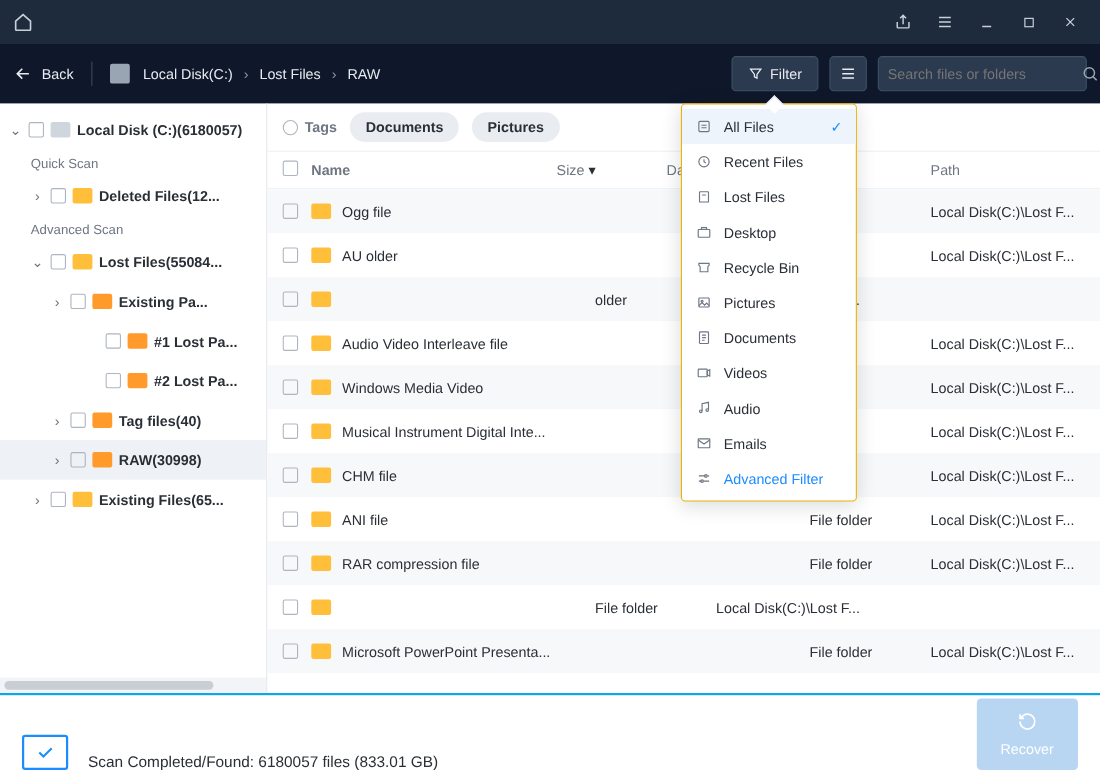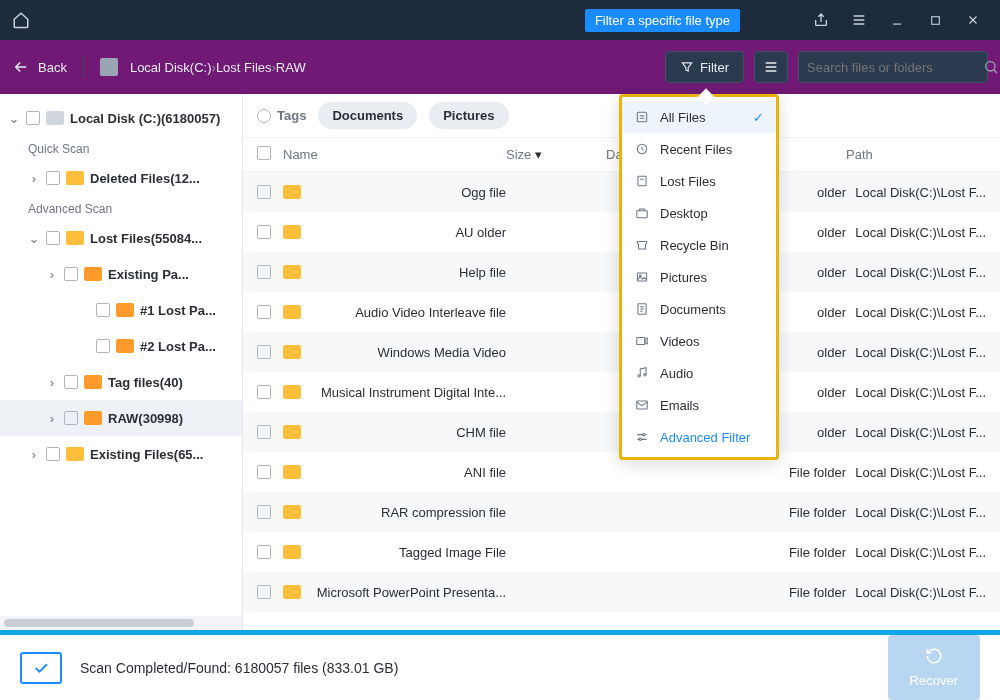--- a/index.html
+++ b/index.html
@@ -2,25 +2,25 @@
 <html><head>
 <meta charset="utf-8">
 <style>
 *{margin:0;padding:0;box-sizing:border-box;font-family:-apple-system,BlinkMacSystemFont,"Segoe UI",Arial,sans-serif;font-size:13px;}
 body{width:1000px;height:700px;overflow:hidden;background:#fff;display:flex;flex-direction:column;}
 .titlebar{height:40px;background:#1e2b3c;display:flex;align-items:center;padding:0 12px;gap:8px;}
 .titlebar .home{color:#c8d0da;cursor:pointer;}
 .titlebar .spacer{flex:1;}
 .titlebar .tip{background:#1a8cff;color:#fff;padding:4px 10px;border-radius:2px;font-size:13px;}
 .titlebar .wbtn{width:30px;height:30px;display:flex;align-items:center;justify-content:center;color:#c8d0da;cursor:pointer;}
-.toolbar{height:54px;background:#701a75;display:flex;align-items:center;padding:0 12px;gap:12px;}
+.toolbar{height:54px;background:#0f172a;display:flex;align-items:center;padding:0 12px;gap:12px;}
 .toolbar .back{display:flex;align-items:center;gap:8px;color:#e8ecf1;cursor:pointer;}
 .toolbar .sep{width:1px;height:22px;background:#3a4a5e;margin:0 4px;}
 .toolbar .diskicon{width:18px;height:18px;background:#9aa5b3;border-radius:2px;display:inline-block;}
-.toolbar .crumbs{display:flex;align-items:center;color:#e8ecf1;}
+.toolbar .crumbs{display:flex;align-items:center;gap:10px;color:#e8ecf1;}
 .toolbar .crumbs .gt{color:#8a96a6;}
 .toolbar .right{margin-left:auto;display:flex;gap:10px;}
 .toolbar .filterbtn{background:#2b3a4f;border:1px solid #3f5068;color:#e8ecf1;padding:6px 14px;border-radius:4px;display:flex;align-items:center;gap:6px;cursor:pointer;}
 .toolbar .viewbtn{background:#2b3a4f;border:1px solid #3f5068;color:#e8ecf1;width:34px;height:32px;border-radius:4px;display:flex;align-items:center;justify-content:center;cursor:pointer;}
 .toolbar .search{background:#2b3a4f;border:1px solid #3f5068;border-radius:4px;display:flex;align-items:center;width:190px;height:32px;padding:0 8px;}
 .toolbar .search input{background:transparent;border:none;outline:none;color:#e8ecf1;flex:1;font-size:13px;}
 .toolbar .search .sicon{color:#9aa5b3;}
 .body{flex:1;display:flex;min-height:0;}
 .sidebar{width:243px;border-right:1px solid #e5e8ec;display:flex;flex-direction:column;padding-top:6px;overflow:hidden;}
 .sidebar .row{display:flex;align-items:center;height:36px;padding-left:8px;gap:6px;color:#2a2f36;cursor:pointer;white-space:nowrap;}
@@ -37,60 +37,59 @@
 .sidebar .lbl{overflow:hidden;text-overflow:ellipsis;}
 .sidebar .lbl.bold{font-weight:600;}
 .sidebar .hscroll{margin-top:auto;height:14px;background:#f2f4f7;position:relative;}
 .sidebar .hscroll .thumb{position:absolute;left:4px;top:3px;width:190px;height:8px;background:#c9ced5;border-radius:4px;}
 .main{flex:1;display:flex;flex-direction:column;min-width:0;position:relative;}
 .tagsbar{height:44px;display:flex;align-items:center;gap:12px;padding:0 14px;border-bottom:1px solid #eef1f5;font-weight:bold;}
 .tagsbar .tagslabel{display:flex;align-items:center;gap:6px;color:#6e7682;}
 .tagsbar .pill{background:#e9edf2;color:#2a2f36;padding:6px 14px;border-radius:14px;cursor:pointer;}
 .cols{height:34px;display:flex;align-items:center;padding:0 14px;color:#6e7682;border-bottom:1px solid #eef1f5;}
 .cols .c-check{width:26px;}
-.cols .c-name{flex:2.2;}
+.cols .c-name{flex:2.2;font-weight:bold;}
 .cols .c-size{width:100px;}
 .cols .c-date{width:130px;}
 .cols .c-type{width:110px;}
 .cols .c-path{width:140px;}
 .cols .cb{width:14px;height:14px;border:1px solid #adb5bf;border-radius:2px;display:inline-block;}
 .rows{flex:1;overflow-y:scroll;}
-.rows .r{height:40px;display:flex;align-items:center;padding:0 14px;color:#2a2f36;cursor:pointer;text-align:right;}
+.rows .r{height:40px;display:flex;align-items:center;padding:0 14px;color:#2a2f36;cursor:pointer;}
 .rows .r.alt{background:#f6f8fa;}
 .rows .r .cb{width:14px;height:14px;border:1px solid #adb5bf;border-radius:2px;margin-right:12px;flex-shrink:0;}
 .rows .r .folder{width:18px;height:14px;background:#ffbf3a;border-radius:2px;margin-right:10px;flex-shrink:0;}
 .rows .r .nm{flex:2.2;overflow:hidden;text-overflow:ellipsis;white-space:nowrap;}
 .rows .r .sz{width:100px;}
 .rows .r .dt{width:130px;}
 .rows .r .tp{width:110px;}
 .rows .r .pt{width:140px;overflow:hidden;text-overflow:ellipsis;white-space:nowrap;}
-.dropdown{position:absolute;top:0;left:376px;width:160px;background:#fff;border:3px solid #eab308;border-radius:4px;box-shadow:0 4px 18px rgba(0,0,0,.14);z-index:10;padding:4px 0;text-align:right;}
+.dropdown{position:absolute;top:0;left:376px;width:160px;background:#fff;border:1px solid #eab308;border-radius:4px;box-shadow:0 4px 18px rgba(0,0,0,.14);z-index:10;padding:4px 0;text-align:right;}
 .dropdown .arrow{position:absolute;top:-6px;left:78px;width:12px;height:12px;background:#fff;border-left:1px solid #e0e4e9;border-top:1px solid #e0e4e9;transform:rotate(45deg);}
 .dropdown .item{height:32px;display:flex;align-items:center;gap:10px;padding:0 12px;color:#2a2f36;cursor:pointer;}
 .dropdown .item.selected{background:#eef4fb;}
 .dropdown .item .ico{width:16px;height:16px;display:flex;align-items:center;justify-content:center;color:#6e7682;}
 .dropdown .item .check{margin-left:auto;color:#1a8cff;}
 .dropdown .item.adv{color:#1a8cff;}
-.statusbar{height:70px;border-top:5px solid #0ea5e9;display:flex;align-items:center;padding:0 20px;gap:18px;}
+.statusbar{height:70px;border-top:2px solid #0ea5e9;display:flex;align-items:flex-end;padding:0 20px;gap:18px;}
 .statusbar .scanicon{width:42px;height:32px;border:2px solid #1a8cff;border-radius:3px;display:flex;align-items:center;justify-content:center;color:#1a8cff;}
 .statusbar .txt{color:#2a2f36;font-size:14px;}
 .statusbar .recover{margin-left:auto;background:#b8d6f2;color:#fff;padding:12px 22px;border-radius:4px;display:flex;align-items:center;gap:8px;font-size:16px;cursor:pointer;flex-direction:column;}
 svg{display:block;}
 </style>
 </head>
 <body>
 
 <div class="titlebar">
   <div class="home">
       <svg width="18" height="18" viewBox="0 0 24 24" fill="none" stroke="currentColor" stroke-width="2">
         <path d="M3 11l9-8 9 8v10a1 1 0 0 1-1 1H4a1 1 0 0 1-1-1z"></path>
       </svg>
     </div>
   <div class="spacer"></div>
-  <div class="tip">Filter a specific file type</div>
   <div style="width:50px"></div>
   <div class="wbtn">
       <svg width="16" height="16" viewBox="0 0 24 24" fill="none" stroke="currentColor" stroke-width="2">
         <path d="M4 12v7a1 1 0 0 0 1 1h14a1 1 0 0 0 1-1v-7M12 3v12M8 7l4-4 4 4"></path>
       </svg>
     </div>
   <div class="wbtn">
       <svg width="16" height="16" viewBox="0 0 24 24" fill="none" stroke="currentColor" stroke-width="2">
         <path d="M4 6h16M4 12h16M4 18h16"></path>
       </svg>
@@ -245,21 +244,20 @@
           <span class="folder"></span>
           <span class="nm">AU older</span>
           <span class="sz"></span>
           <span class="dt"></span>
           <span class="tp">older</span>
           <span class="pt">Local Disk(C:)\Lost F...</span>
         </div>
         <div class="r alt">
           <span class="cb"></span>
           <span class="folder"></span>
-          <span class="nm">Help file</span>
           <span class="sz"></span>
           <span class="dt"></span>
           <span class="tp">older</span>
           <span class="pt">Local Disk(C:)\Lost F...</span>
         </div>
         <div class="r">
           <span class="cb"></span>
           <span class="folder"></span>
           <span class="nm">Audio Video Interleave file</span>
           <span class="sz"></span>
@@ -308,21 +306,20 @@
           <span class="folder"></span>
           <span class="nm">RAR compression file</span>
           <span class="sz"></span>
           <span class="dt"></span>
           <span class="tp">File folder</span>
           <span class="pt">Local Disk(C:)\Lost F...</span>
         </div>
         <div class="r">
           <span class="cb"></span>
           <span class="folder"></span>
-          <span class="nm">Tagged Image File</span>
           <span class="sz"></span>
           <span class="dt"></span>
           <span class="tp">File folder</span>
           <span class="pt">Local Disk(C:)\Lost F...</span>
         </div>
         <div class="r alt">
           <span class="cb"></span>
           <span class="folder"></span>
           <span class="nm">Microsoft PowerPoint Presenta...</span>
           <span class="sz"></span>

